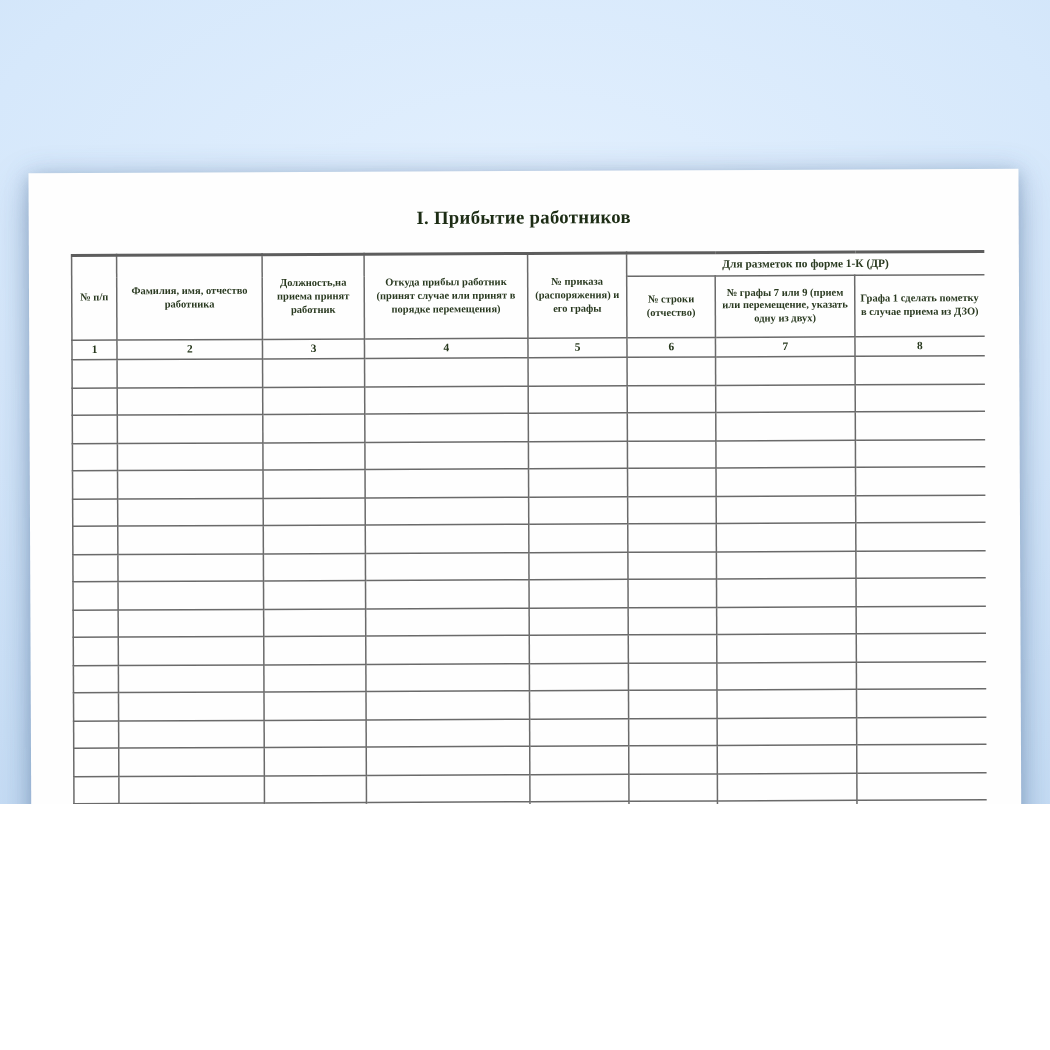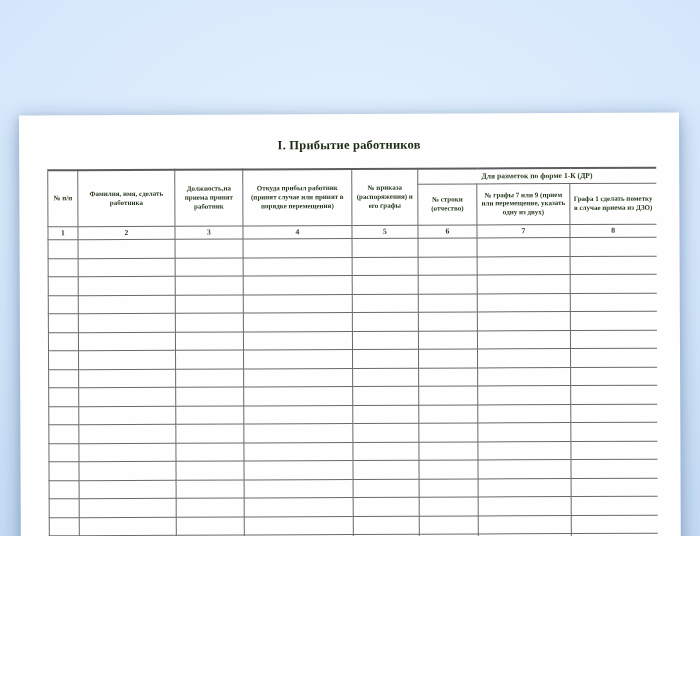--- a/index.html
+++ b/index.html
@@ -61,21 +61,21 @@
           <col style="width:68px">
         <col style="width:109px">
           <col style="width:66px">
           <col style="width:59px">
         <col style="width:93px">
           <col style="width:86px">
       </colgroup>
       <thead>
         <tr class="group-row">
           <th rowspan="2" class="span2">№ п/п</th>
-          <th rowspan="2" class="span2">Фамилия, имя, сделать работника</th>
+          <th rowspan="2" class="span2">Фамилия, имя, отчество работника</th>
           <th rowspan="2" class="span2">Должность,на приема принят работник</th>
           <th rowspan="2" class="span2">Откуда прибыл работник (принят случае или принят в порядке перемещения)</th>
           <th rowspan="2" class="span2">№ приказа (распоряжения) и его графы</th>
           <th colspan="3" class="group">Для разметок по форме 1-К (ДР)</th>
         </tr>
         <tr class="sub-row">
           <th>№ строки (отчество)</th>
           <th>№ графы 7 или 9 (прием или перемещение, указать одну из двух)</th>
           <th>Графа 1 сделать пометку в случае приема из ДЗО)</th>
         </tr>

